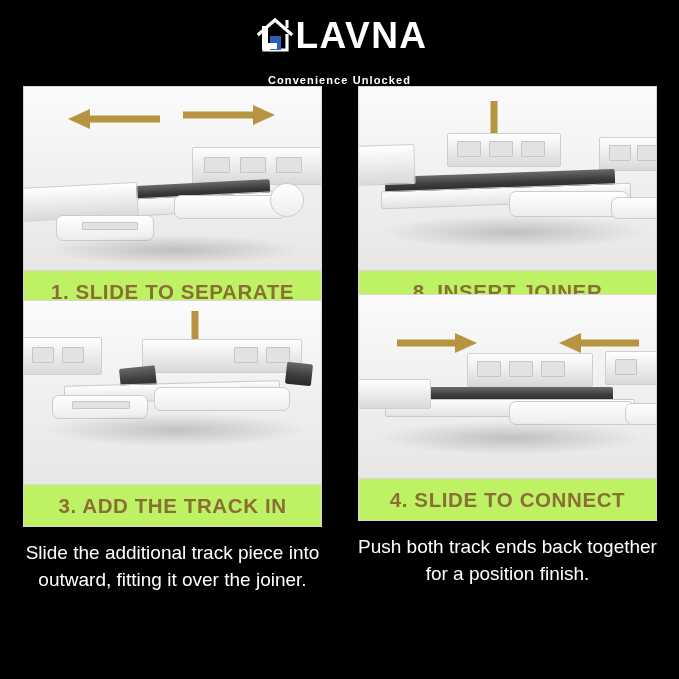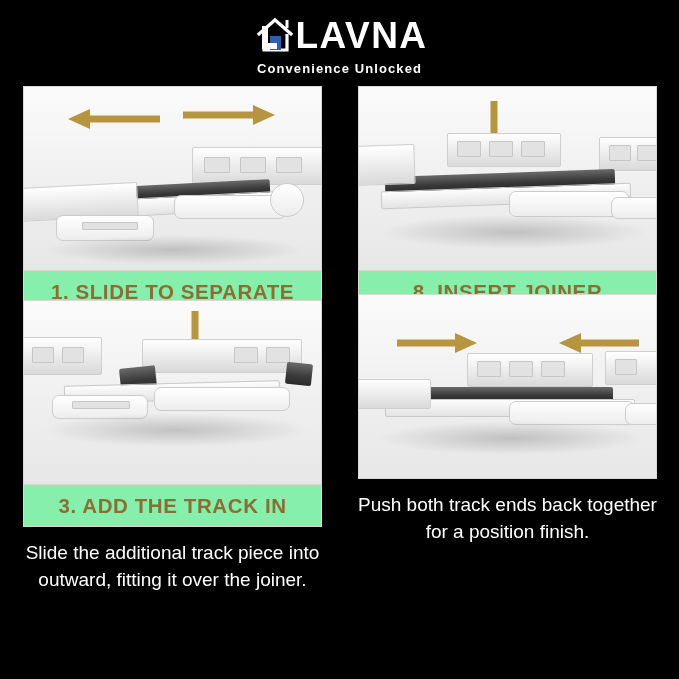--- a/index.html
+++ b/index.html
@@ -48,23 +48,23 @@
   }
   .brand-name {
     color: #ffffff;
     font-size: 37px;
     font-weight: bold;
     letter-spacing: 1.5px;
     line-height: 40px;
     font-family: "Liberation Sans", sans-serif;
   }
   .brand-tagline {
-    margin-top: 3px;
+    margin-top: 16px;
     color: #ffffff;
-    font-size: 13px;
+    font-size: 11px;
     font-weight: bold;
     letter-spacing: 1.1px;
     text-align: right;
   }
 
   
   .grid {
     position: absolute;
     top: 86px;
     left: 23px;
@@ -97,21 +97,21 @@
   .step-title {
     width: 299px;
     text-align: center;
     color: #8a6f34;
     font-size: 20.5px;
     font-weight: bold;
     letter-spacing: 0.6px;
     line-height: 30px;
     padding-top: 6px;
     box-sizing: border-box;
-    background: #86efac;
+    background: #bef264;
     border-left: 1px solid #d8d8d8;
     border-right: 1px solid #d8d8d8;
     border-bottom: 1px solid #d8d8d8;
     height: 42px;
   }
   .step-caption {
     width: 299px;
     margin-top: 12px;
     text-align: center;
     color: #ffffff;
@@ -321,17 +321,18 @@
 
         <div class="rail-dark" style="left:64px; top:92px; width:190px; height:14px;"></div>
         <div class="rail-mid" style="left:26px; top:104px; width:250px; height:18px;"></div>
 
         <div class="rail" style="left:-8px; top:84px; width:80px; height:30px;"></div>
         <div class="bracket" style="left:150px; top:106px; width:126px; height:24px;"></div>
         <div class="bracket" style="left:266px; top:108px; width:46px; height:22px;"></div>
 
         <div class="shadow-blob" style="left:18px; top:126px; width:268px; height:34px;"></div>
       </div>
+      <div class="step-title">4. SLIDE TO CONNECT</div>
       <div class="step-caption">Push both track ends back together for a position finish.</div>
     </div>
 
   </div>
 </div>
 
 </body></html>

